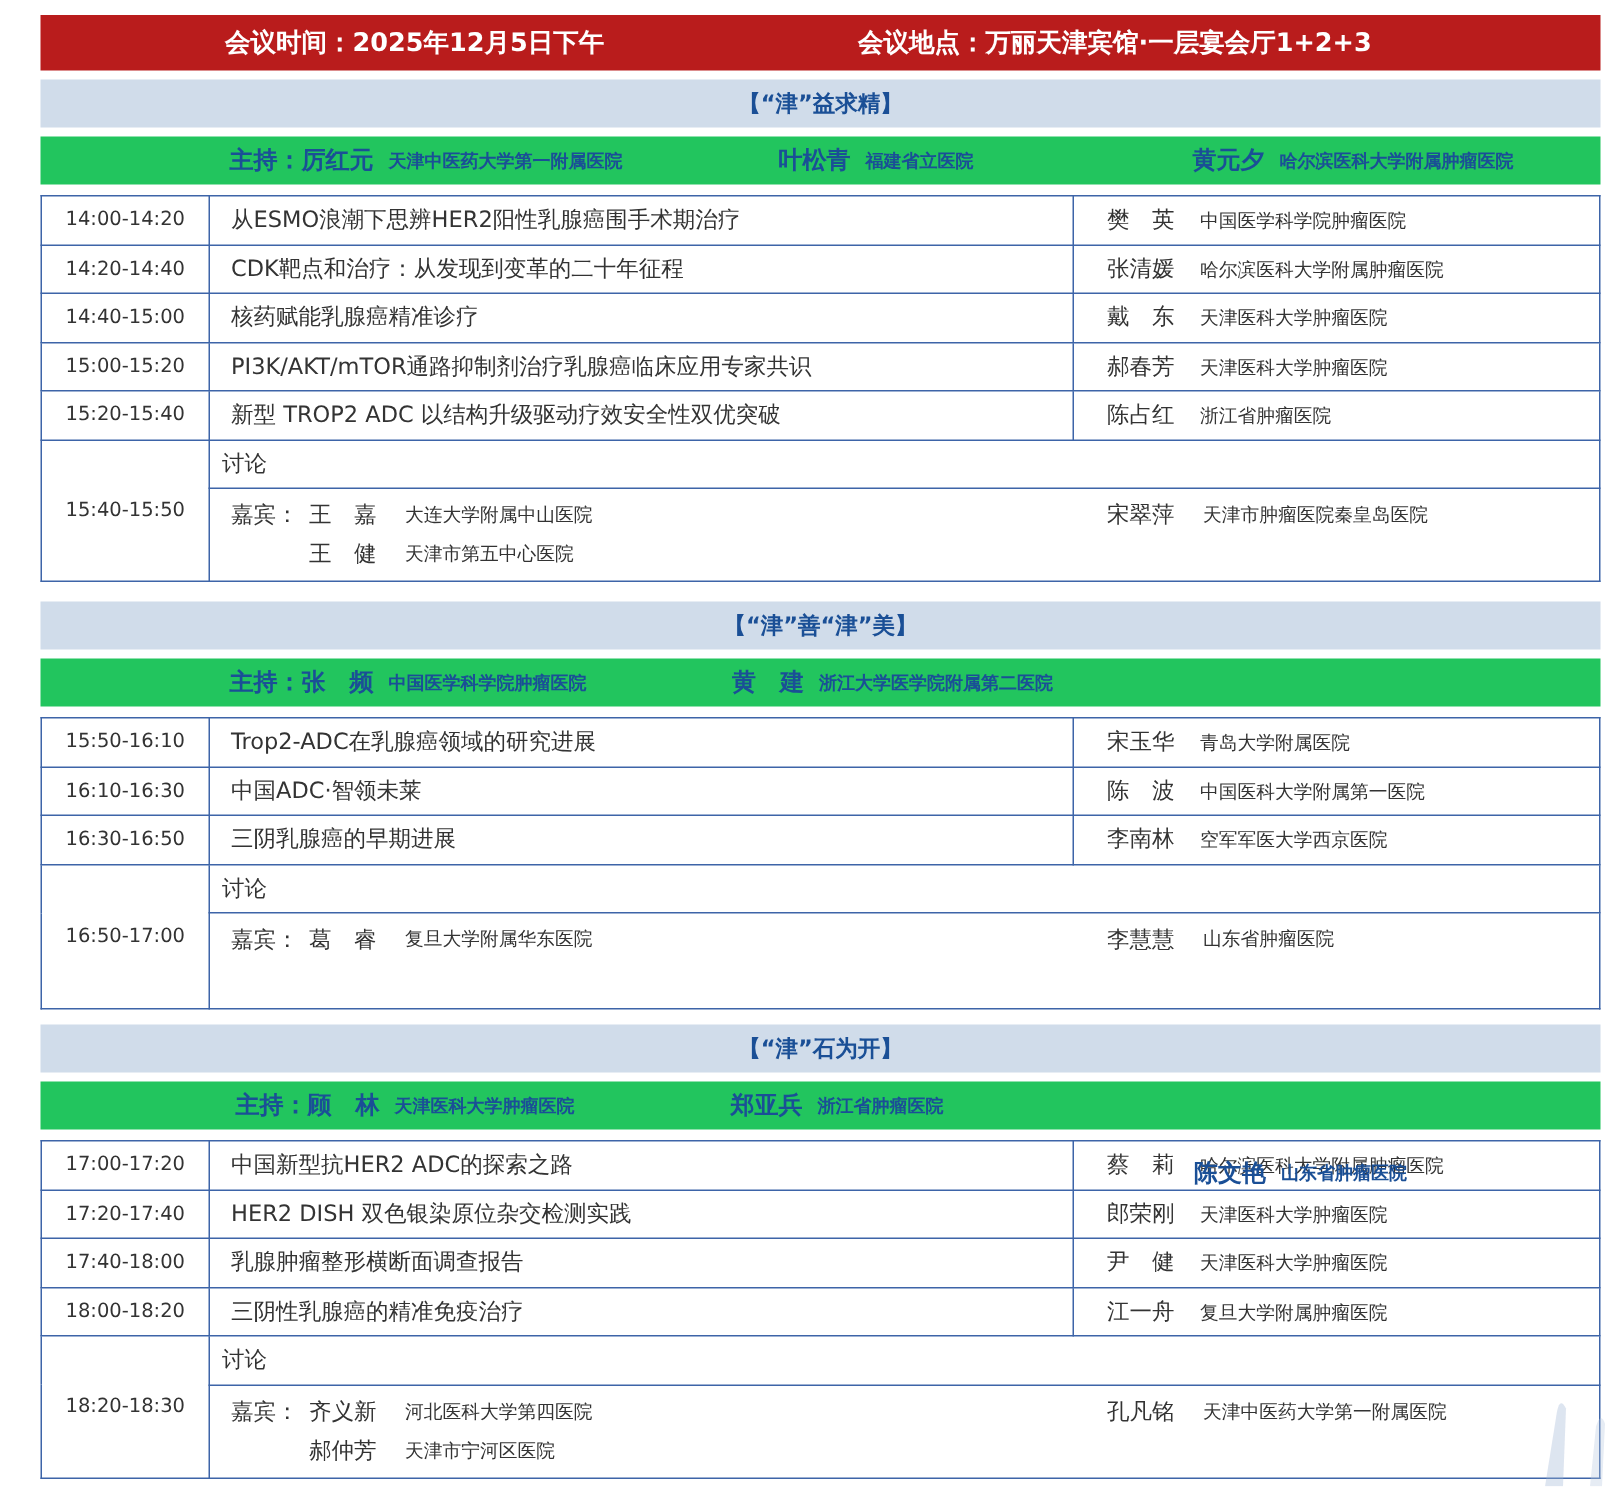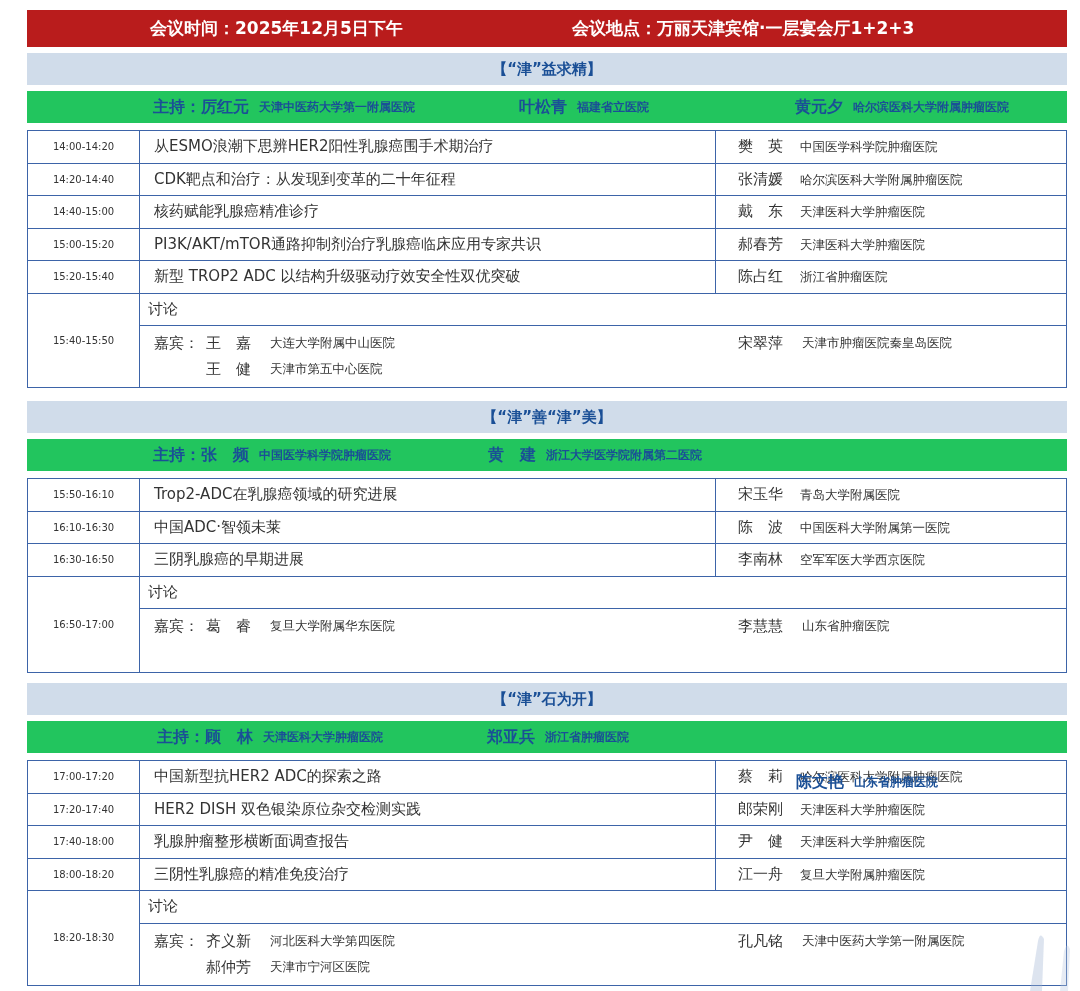--- a/index.html
+++ b/index.html
@@ -24,21 +24,21 @@
     color: #1a4f96; font-weight: bold; font-size: 16px;
   }
   .host { position: absolute; top: 0; height: 32px; display: flex; align-items: center; white-space: nowrap; }
   .host .aff { font-size: 12px; margin-left: 10px; }
 
   table.sched {
     border-collapse: collapse; width: 1040px; margin-top: 7px;
     font-size: 15px; color: #333;
   }
   table.sched td { border: 1.5px solid #3d64a8; padding: 0 8px; height: 32.5px; vertical-align: middle; }
-  table.sched td.time { width: 112px; padding: 0 4px; text-align: center; font-size: 10px; }
+  table.sched td.time { width: 112px; padding: 0 4px; text-align: center; font-size: 13px; }
   table.sched td.topic { width: 576px; padding-left: 14px; white-space: nowrap; }
   table.sched td.spk { padding-left: 22px; white-space: nowrap; }
   .spk .nm { font-size: 15px; display: inline-block; min-width: 56px; letter-spacing: 0; }
   .spk .aff { font-size: 12.5px; margin-left: 6px; }
 
   td.disc-title { border-right: 1.5px solid #3d64a8 !important; padding-left: 14px; }
   .guests { position: relative; }
   .guest-row { display: flex; align-items: center; height: 26px; white-space: nowrap; }
   .guest-label { width: 52px; display: inline-block; }
   .guest-name { display: inline-block; min-width: 58px; }

